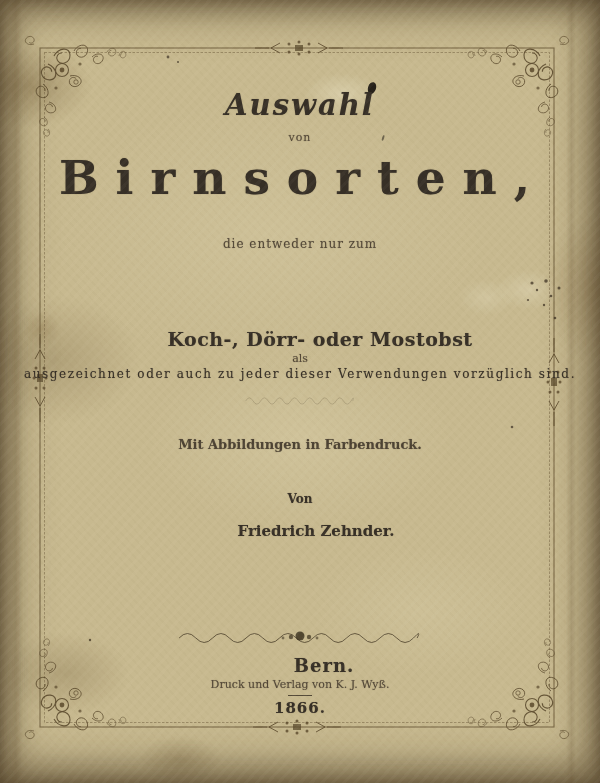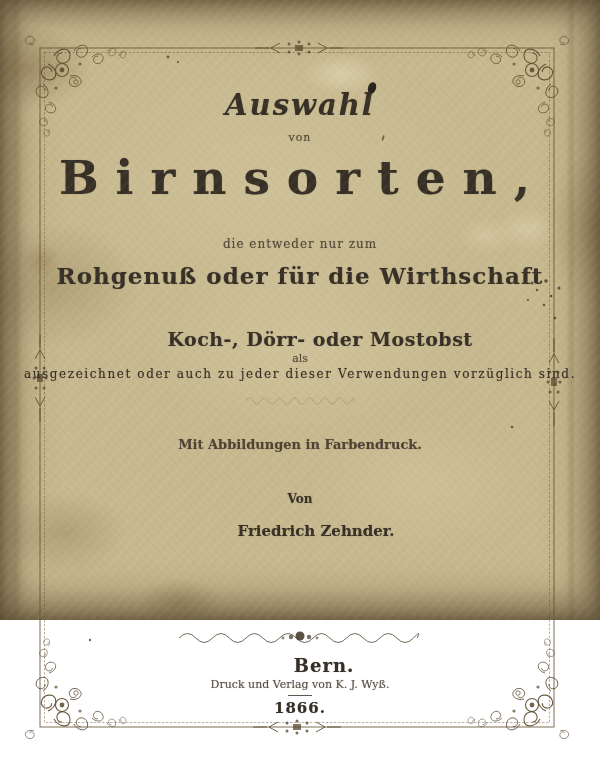--- a/index.html
+++ b/index.html
@@ -1,18 +1,18 @@
 <!DOCTYPE html>
 <html><head>
 <meta charset="utf-8">
 <style>
   html,body{margin:0;padding:0;width:600px;height:783px;overflow:hidden;
     font-family:"DejaVu Serif","Liberation Serif",serif;}
   .paper{
-    position:relative;width:600px;height:620px;
+    position:relative;width:600px;height:783px;
     background-color:#c7b98f;
     background-image:
       radial-gradient(ellipse 90px 60px at 5% 11%, rgba(124,103,66,.45), rgba(124,103,66,0) 70%),
       radial-gradient(ellipse 55px 30px at 57% 12%, rgba(236,228,198,.45), rgba(236,228,198,0) 70%),
       radial-gradient(ellipse 70px 110px at 99% 37%, rgba(125,100,62,.33), rgba(125,100,62,0) 70%),
       radial-gradient(ellipse 46px 28px at 88% 37%, rgba(224,214,182,.5), rgba(224,214,182,0) 70%),
       radial-gradient(ellipse 40px 26px at 81% 38%, rgba(224,214,182,.4), rgba(224,214,182,0) 70%),
       radial-gradient(ellipse 120px 90px at 9% 46%, rgba(116,96,60,.28), rgba(116,96,60,0) 72%),
       radial-gradient(circle 26px at 7% 42%, rgba(146,122,78,.35), rgba(146,122,78,0) 70%),
       radial-gradient(ellipse 90px 60px at 11% 86%, rgba(116,96,60,.28), rgba(116,96,60,0) 70%),
@@ -144,21 +144,20 @@
         <circle cx="90" cy="640" r="1.2"></circle>
     </g>
   </svg>
 
   <div class="inkblob"></div>
 
   <div class="txt series">Auswahl</div>
   <div class="txt von faded">von</div>
   <div class="txt maintitle">Birnsorten,</div>
   <div class="txt sub-small faded">die entweder nur zum</div>
-  <div class="txt sub1">Rohgenuß oder für die Wirthschaft</div>
   <div class="txt als faded">als</div>
   <div class="txt sub2">Koch-, Dörr- oder Mostobst</div>
   <div class="txt sub3">ausgezeichnet oder auch zu jeder dieser Verwendungen vorzüglich sind.</div>
   <div class="txt illus">Mit Abbildungen in Farbendruck.</div>
   <div class="txt byline">Von</div>
   <div class="txt author">Friedrich Zehnder.</div>
   <div class="txt city">Bern.</div>
   <div class="txt publisher faded">Druck und Verlag von K. J. Wyß.</div>
   <div class="dash"></div>
   <div class="txt year">1866.</div>

